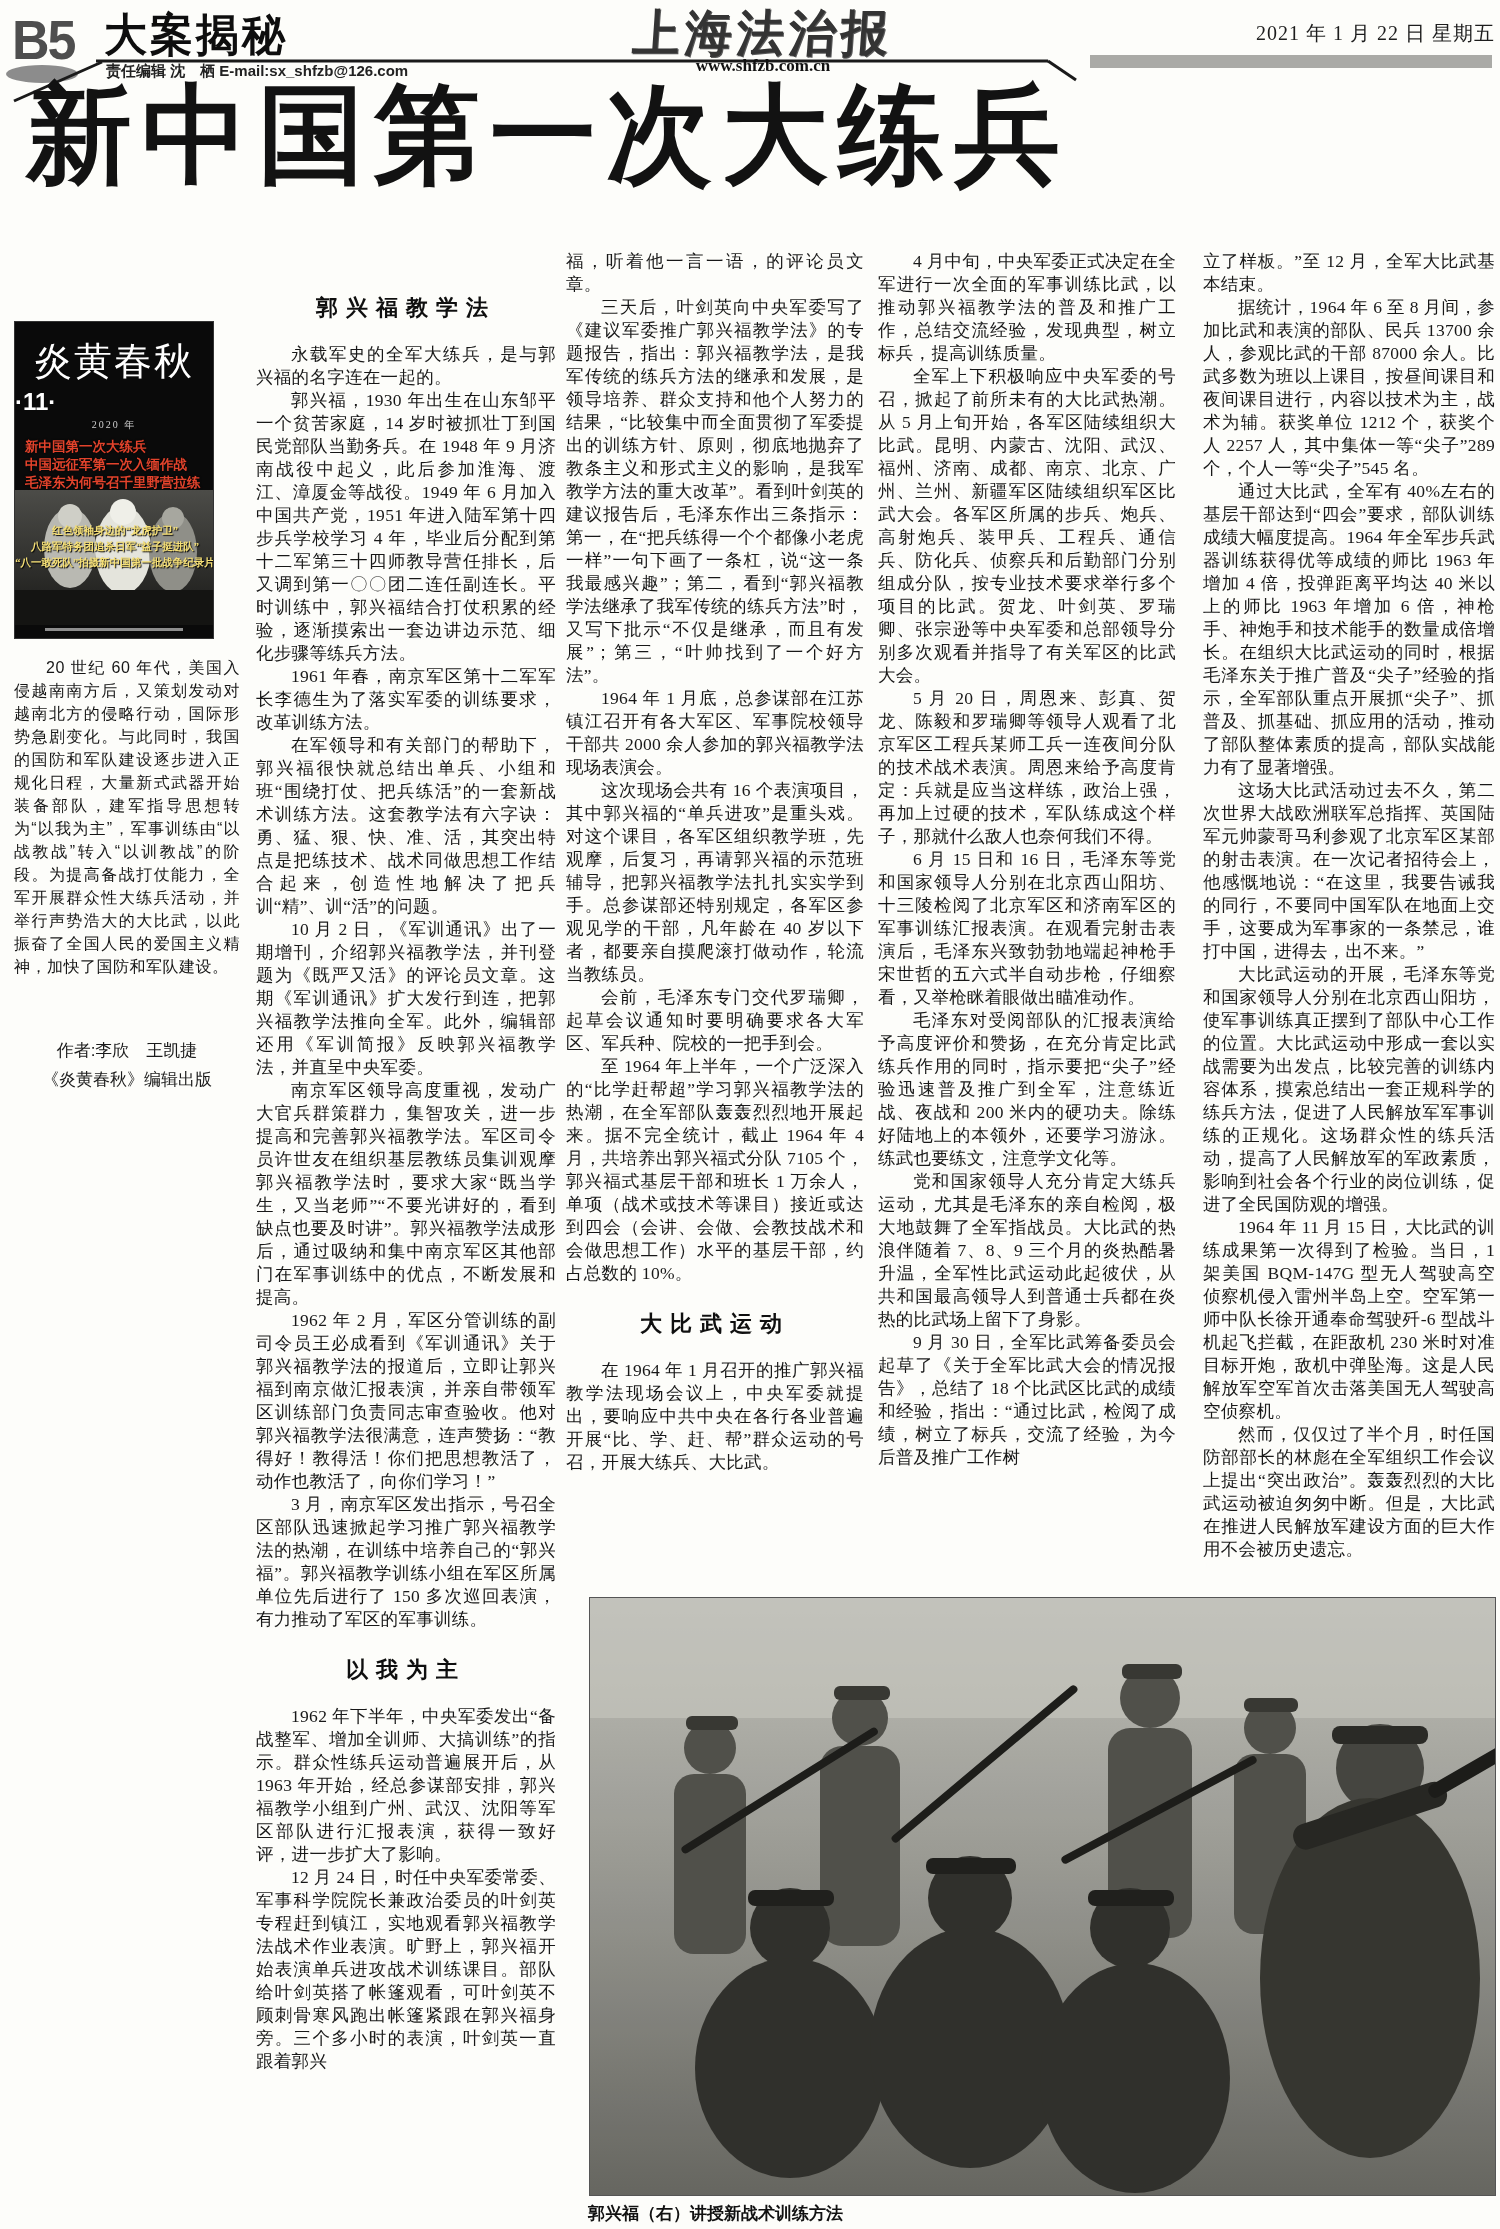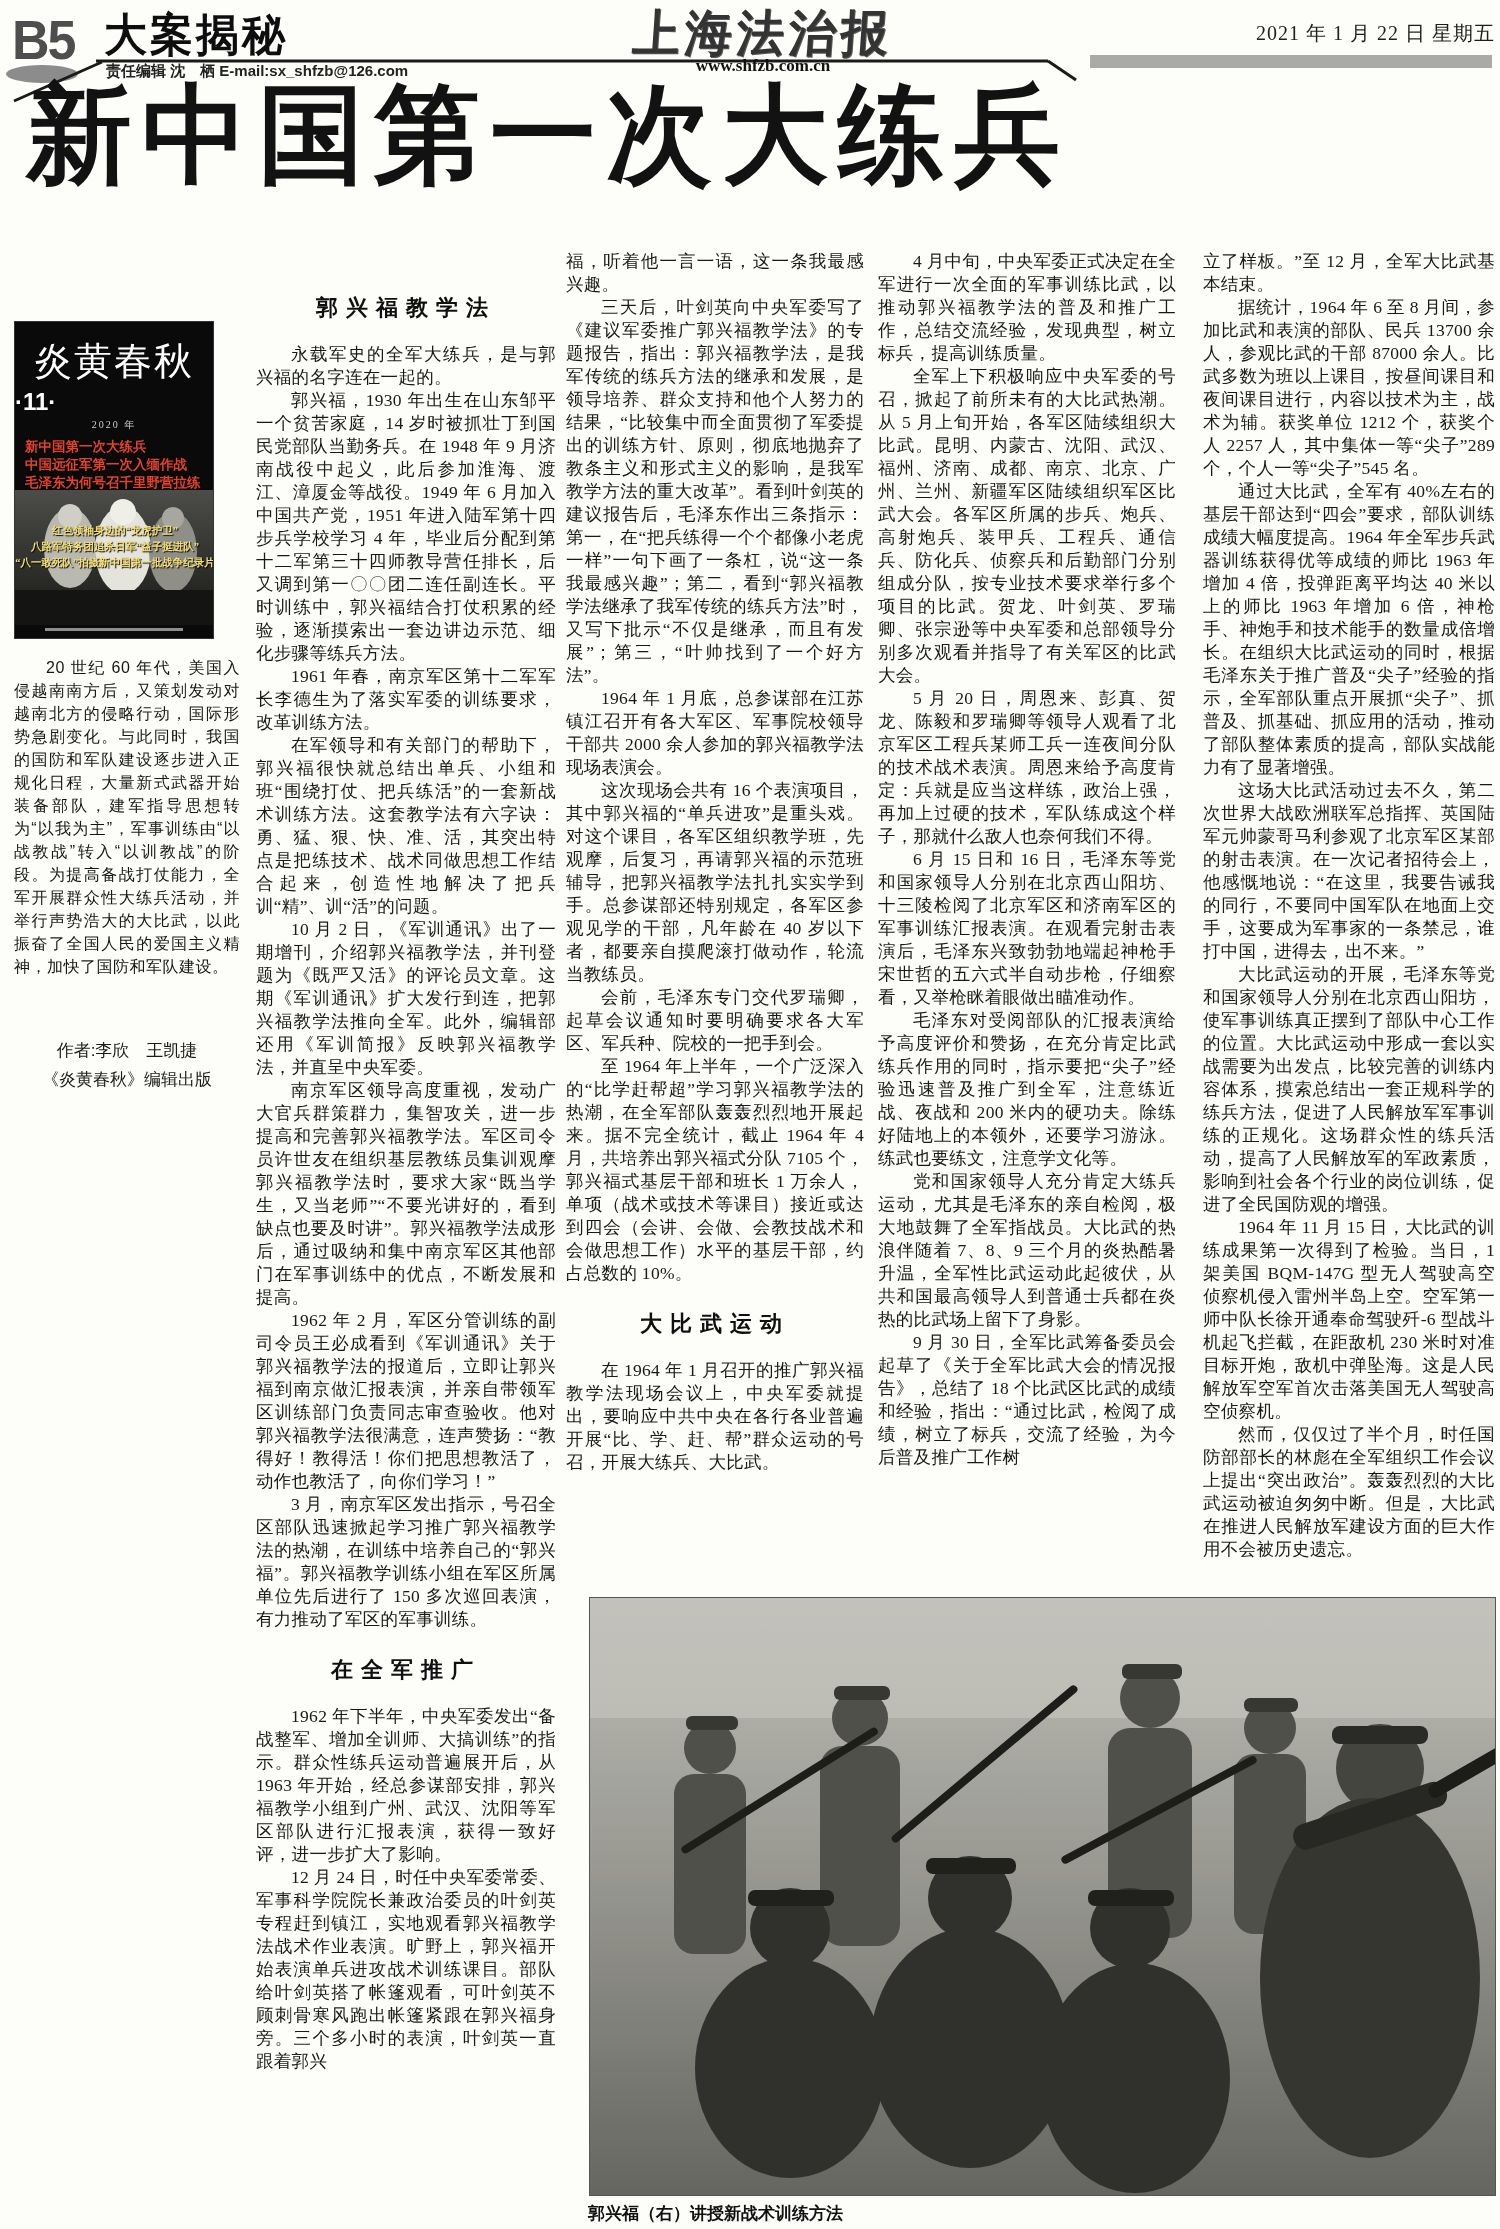--- a/index.html
+++ b/index.html
@@ -131,26 +131,26 @@
   <div id="col1" class="col">
       <h3 class="sec-head first">郭兴福教学法</h3>
       <p class="body-p">永载军史的全军大练兵，是与郭兴福的名字连在一起的。</p>
       <p class="body-p">郭兴福，1930 年出生在山东邹平一个贫苦家庭，14 岁时被抓壮丁到国民党部队当勤务兵。在 1948 年 9 月济南战役中起义，此后参加淮海、渡江、漳厦金等战役。1949 年 6 月加入中国共产党，1951 年进入陆军第十四步兵学校学习 4 年，毕业后分配到第十二军第三十四师教导营任排长，后又调到第一〇〇团二连任副连长。平时训练中，郭兴福结合打仗积累的经验，逐渐摸索出一套边讲边示范、细化步骤等练兵方法。</p>
       <p class="body-p">1961 年春，南京军区第十二军军长李德生为了落实军委的训练要求，改革训练方法。</p>
       <p class="body-p">在军领导和有关部门的帮助下，郭兴福很快就总结出单兵、小组和班“围绕打仗、把兵练活”的一套新战术训练方法。这套教学法有六字诀：勇、猛、狠、快、准、活，其突出特点是把练技术、战术同做思想工作结合起来，创造性地解决了把兵训“精”、训“活”的问题。</p>
       <p class="body-p">10 月 2 日，《军训通讯》出了一期增刊，介绍郭兴福教学法，并刊登题为《既严又活》的评论员文章。这期《军训通讯》扩大发行到连，把郭兴福教学法推向全军。此外，编辑部还用《军训简报》反映郭兴福教学法，并直呈中央军委。</p>
       <p class="body-p">南京军区领导高度重视，发动广大官兵群策群力，集智攻关，进一步提高和完善郭兴福教学法。军区司令员许世友在组织基层教练员集训观摩郭兴福教学法时，要求大家“既当学生，又当老师”“不要光讲好的，看到缺点也要及时讲”。郭兴福教学法成形后，通过吸纳和集中南京军区其他部门在军事训练中的优点，不断发展和提高。</p>
       <p class="body-p">1962 年 2 月，军区分管训练的副司令员王必成看到《军训通讯》关于郭兴福教学法的报道后，立即让郭兴福到南京做汇报表演，并亲自带领军区训练部门负责同志审查验收。他对郭兴福教学法很满意，连声赞扬：“教得好！教得活！你们把思想教活了，动作也教活了，向你们学习！”</p>
       <p class="body-p">3 月，南京军区发出指示，号召全区部队迅速掀起学习推广郭兴福教学法的热潮，在训练中培养自己的“郭兴福”。郭兴福教学训练小组在军区所属单位先后进行了 150 多次巡回表演，有力推动了军区的军事训练。</p>
-      <h3 class="sec-head">在全军推广</h3>
+      <h3 class="sec-head">以我为主</h3>
       <p class="body-p">1962 年下半年，中央军委发出“备战整军、增加全训师、大搞训练”的指示。群众性练兵运动普遍展开后，从 1963 年开始，经总参谋部安排，郭兴福教学小组到广州、武汉、沈阳等军区部队进行汇报表演，获得一致好评，进一步扩大了影响。</p>
       <p class="body-p">12 月 24 日，时任中央军委常委、军事科学院院长兼政治委员的叶剑英专程赶到镇江，实地观看郭兴福教学法战术作业表演。旷野上，郭兴福开始表演单兵进攻战术训练课目。部队给叶剑英搭了帐篷观看，可叶剑英不顾刺骨寒风跑出帐篷紧跟在郭兴福身旁。三个多小时的表演，叶剑英一直跟着郭兴</p>
     </div>
   <div id="col2" class="col">
-      <p class="body-p cont">福，听着他一言一语，这一条我最感兴趣。</p>
+      <p class="body-p cont">福，听着他一言一语，的评论员文章。</p>
       <p class="body-p">三天后，叶剑英向中央军委写了《建议军委推广郭兴福教学法》的专题报告，指出：郭兴福教学法，是我军传统的练兵方法的继承和发展，是领导培养、群众支持和他个人努力的结果，“比较集中而全面贯彻了军委提出的训练方针、原则，彻底地抛弃了教条主义和形式主义的影响，是我军教学方法的重大改革”。看到叶剑英的建议报告后，毛泽东作出三条指示：第一，在“把兵练得一个个都像小老虎一样”一句下画了一条杠，说“这一条我最感兴趣”；第二，看到“郭兴福教学法继承了我军传统的练兵方法”时，又写下批示“不仅是继承，而且有发展”；第三，“叶帅找到了一个好方法”。</p>
       <p class="body-p">1964 年 1 月底，总参谋部在江苏镇江召开有各大军区、军事院校领导干部共 2000 余人参加的郭兴福教学法现场表演会。</p>
       <p class="body-p">这次现场会共有 16 个表演项目，其中郭兴福的“单兵进攻”是重头戏。对这个课目，各军区组织教学班，先观摩，后复习，再请郭兴福的示范班辅导，把郭兴福教学法扎扎实实学到手。总参谋部还特别规定，各军区参观见学的干部，凡年龄在 40 岁以下者，都要亲自摸爬滚打做动作，轮流当教练员。</p>
       <p class="body-p">会前，毛泽东专门交代罗瑞卿，起草会议通知时要明确要求各大军区、军兵种、院校的一把手到会。</p>
       <p class="body-p">至 1964 年上半年，一个广泛深入的“比学赶帮超”学习郭兴福教学法的热潮，在全军部队轰轰烈烈地开展起来。据不完全统计，截止 1964 年 4 月，共培养出郭兴福式分队 7105 个，郭兴福式基层干部和班长 1 万余人，单项（战术或技术等课目）接近或达到四会（会讲、会做、会教技战术和会做思想工作）水平的基层干部，约占总数的 10%。</p>
       <h3 class="sec-head">大比武运动</h3>
       <p class="body-p">在 1964 年 1 月召开的推广郭兴福教学法现场会议上，中央军委就提出，要响应中共中央在各行各业普遍开展“比、学、赶、帮”群众运动的号召，开展大练兵、大比武。</p>
     </div>
   <div id="col3" class="col">
       <p class="body-p">4 月中旬，中央军委正式决定在全军进行一次全面的军事训练比武，以推动郭兴福教学法的普及和推广工作，总结交流经验，发现典型，树立标兵，提高训练质量。</p>

